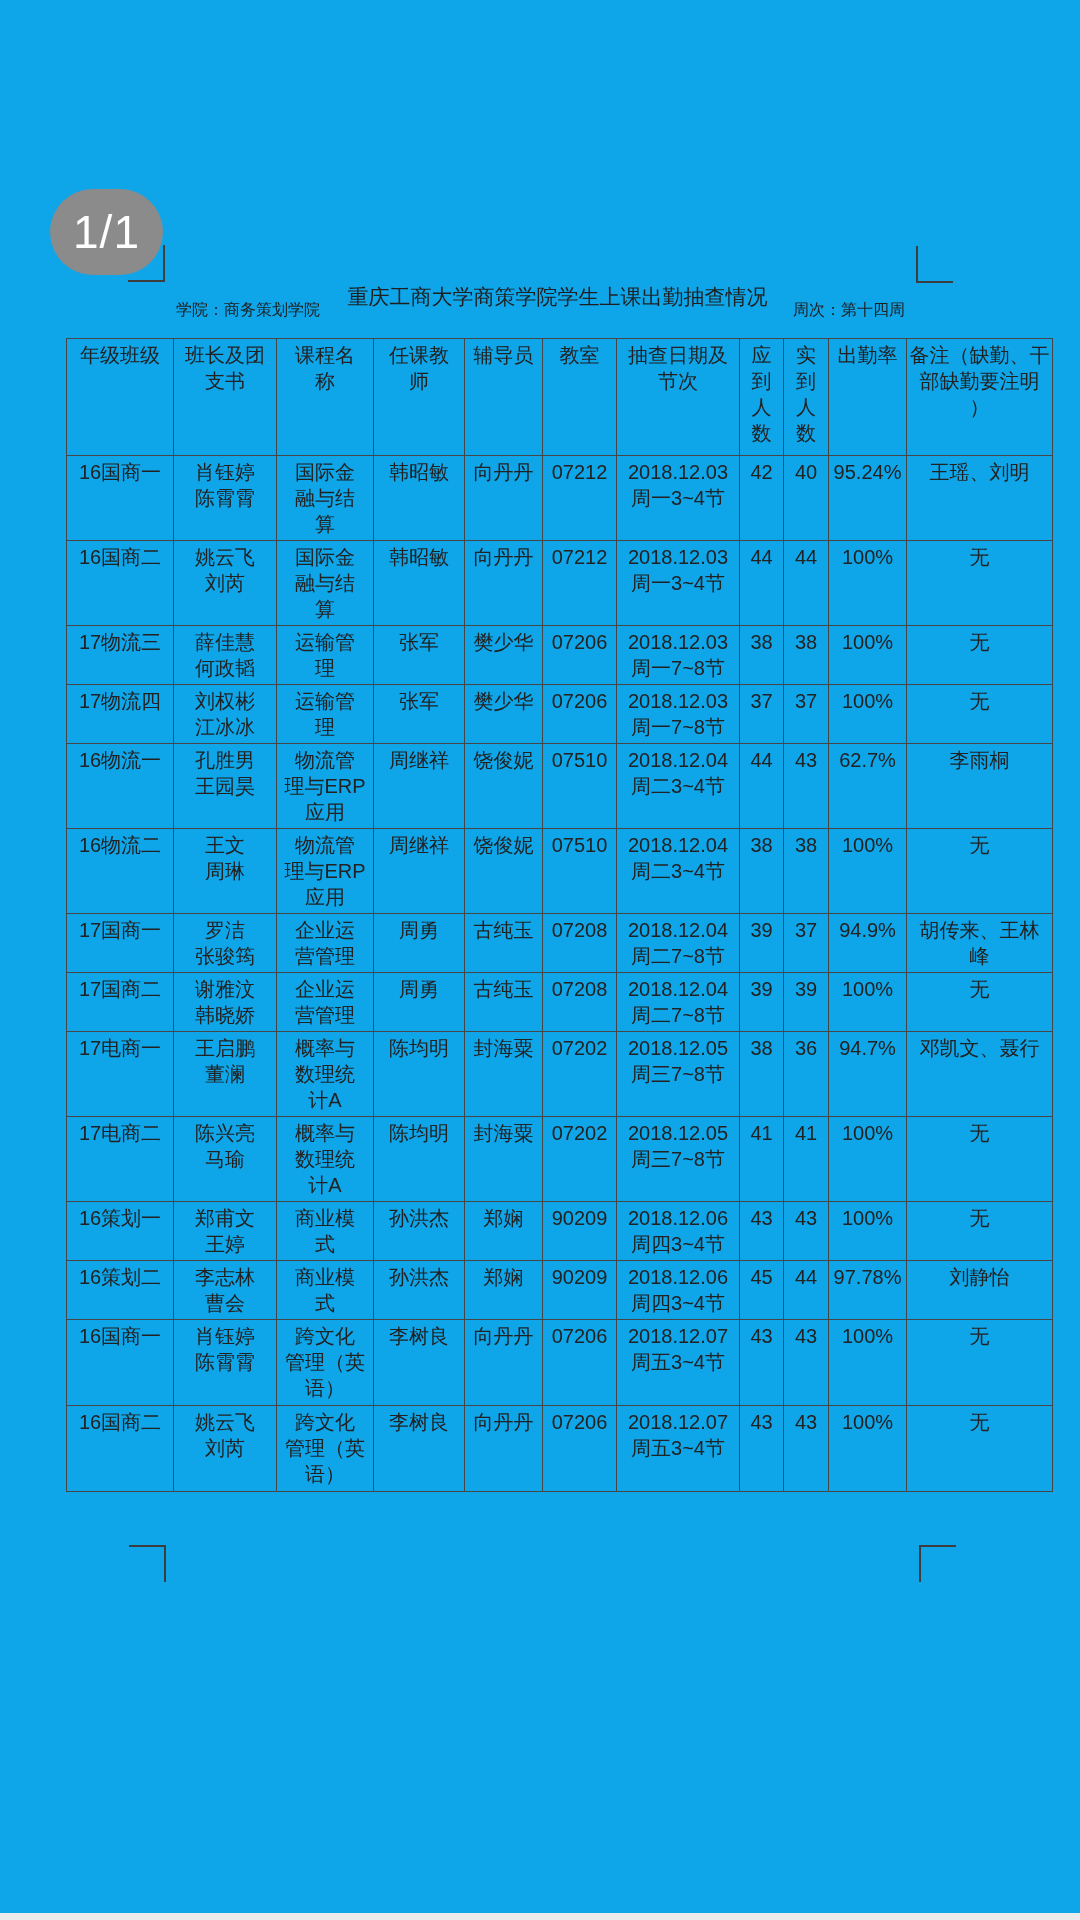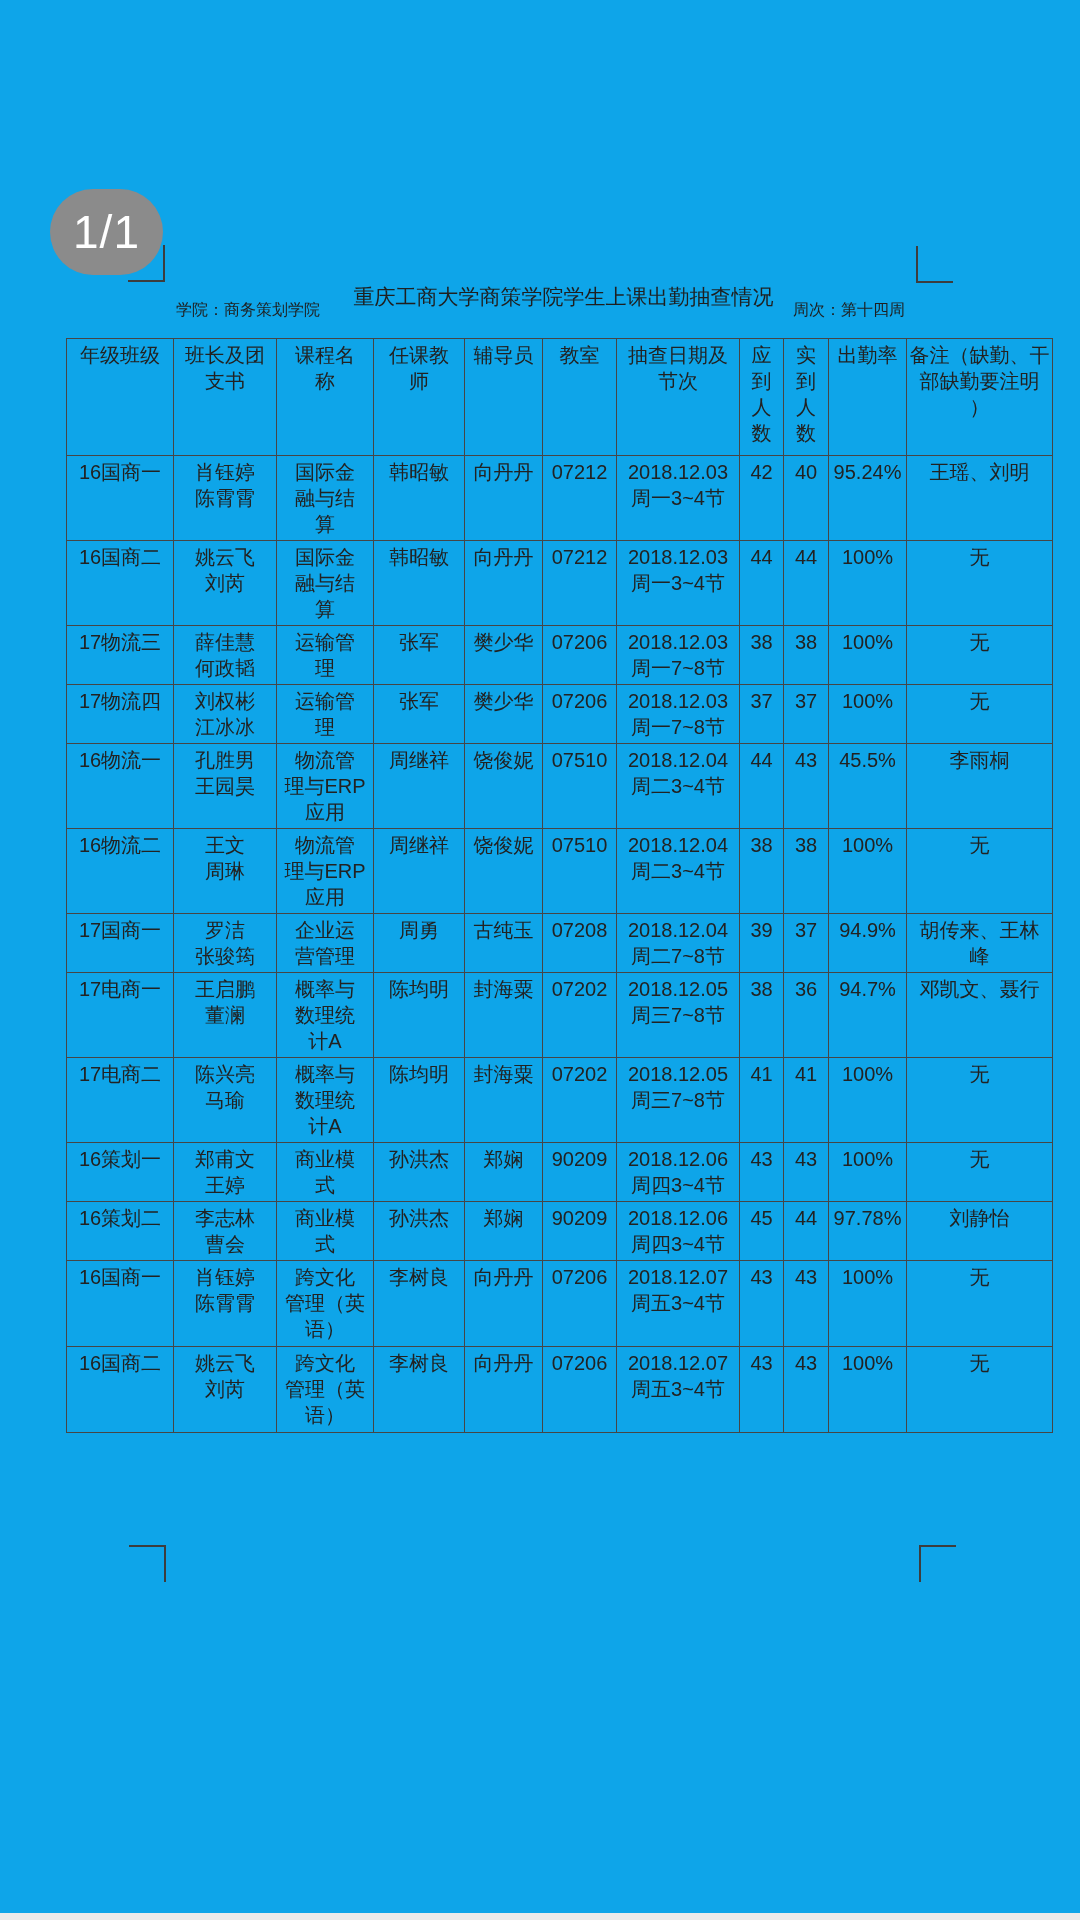--- a/index.html
+++ b/index.html
@@ -20,21 +20,21 @@
     font-size:46px;font-weight:300;letter-spacing:1px;
     z-index:5;
   }
   
   .mark{position:absolute;width:35px;height:35px;z-index:1;}
   .mark.tl{left:128px;top:245px;border-right:2px solid #3d3d3d;border-bottom:2px solid #3d3d3d;}
   .mark.tr{left:916px;top:246px;border-left:2px solid #3d3d3d;border-bottom:2px solid #3d3d3d;}
   .mark.bl{left:129px;top:1545px;border-top:2px solid #3d3d3d;border-right:2px solid #3d3d3d;}
   .mark.br{left:919px;top:1545px;border-top:2px solid #3d3d3d;border-left:2px solid #3d3d3d;}
   .title{
-    position:absolute;left:70px;top:283px;width:987px;
+    position:absolute;left:64px;top:283px;width:987px;
     text-align:center;font-size:21px;color:#1f1f1f;
   }
   .meta{position:absolute;top:300px;font-size:16px;color:#1f1f1f;}
   .meta.college{left:176px;}
   .meta.week{left:793px;}
   table.sheet{
     position:absolute;left:66px;top:338px;
     border-collapse:collapse;table-layout:fixed;
     width:987px;
     font-size:20px;line-height:26px;color:#222222;
@@ -185,21 +185,21 @@
           <td>物流管
 理与ERP
 应用</td>
           <td>周继祥</td>
           <td>饶俊妮</td>
           <td>07510</td>
           <td>2018.12.04
 周二3~4节</td>
           <td>44</td>
           <td>43</td>
-          <td>45.5%</td>
+          <td>62.7%</td>
           <td>李雨桐</td>
         </tr>
         <tr style="height: 85px; margin-top: 36px;">
           <td>16物流二</td>
           <td>王文
 周琳</td>
           <td>物流管
 理与ERP
 应用</td>
           <td>周继祥</td>
@@ -222,20 +222,36 @@
           <td>古纯玉</td>
           <td>07208</td>
           <td>2018.12.04
 周二7~8节</td>
           <td>39</td>
           <td>37</td>
           <td>94.9%</td>
           <td>胡传来、王林
 峰</td>
         </tr>
+        <tr style="height: 58px;">
+          <td>17国商二</td>
+          <td>谢雅汶
+韩晓娇</td>
+          <td>企业运
+营管理</td>
+          <td>周勇</td>
+          <td>古纯玉</td>
+          <td>07208</td>
+          <td>2018.12.04
+周二7~8节</td>
+          <td>39</td>
+          <td>39</td>
+          <td>100%</td>
+          <td>无</td>
+        </tr>
         <tr style="height: 83px;">
           <td>17电商一</td>
           <td>王启鹏
 董澜</td>
           <td>概率与
 数理统
 计A</td>
           <td>陈均明</td>
           <td>封海粟</td>
           <td>07202</td>

